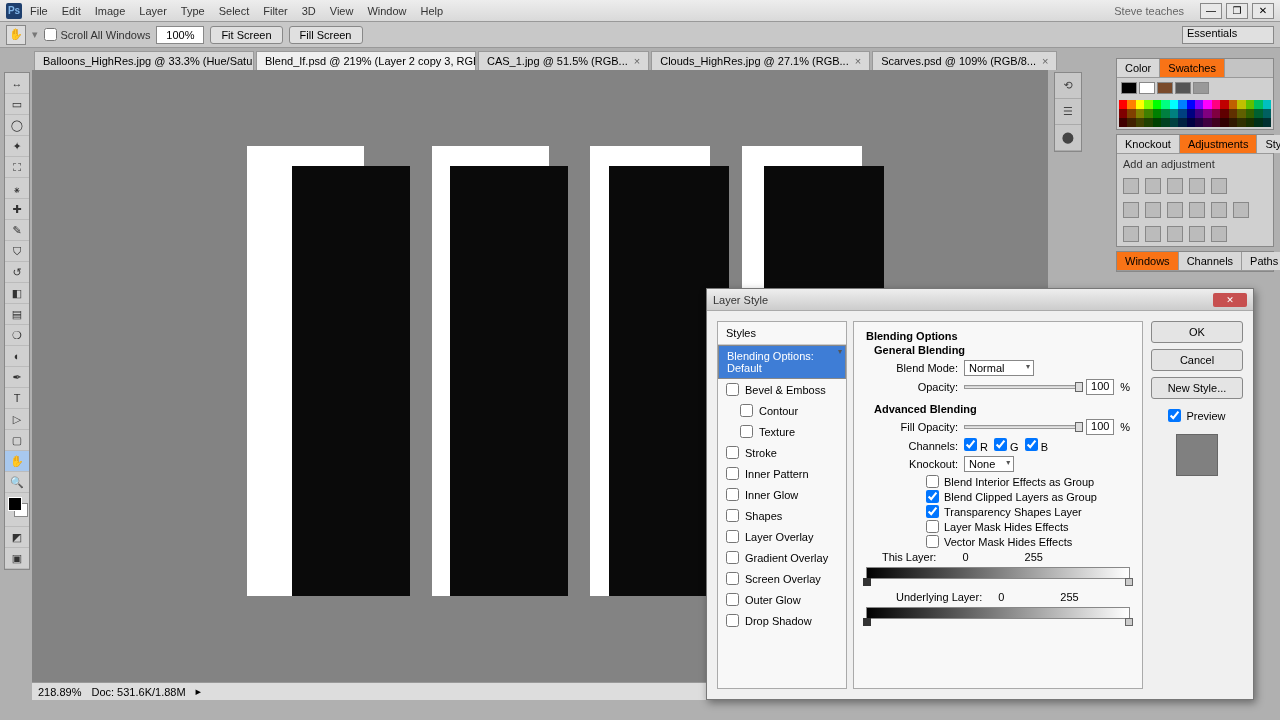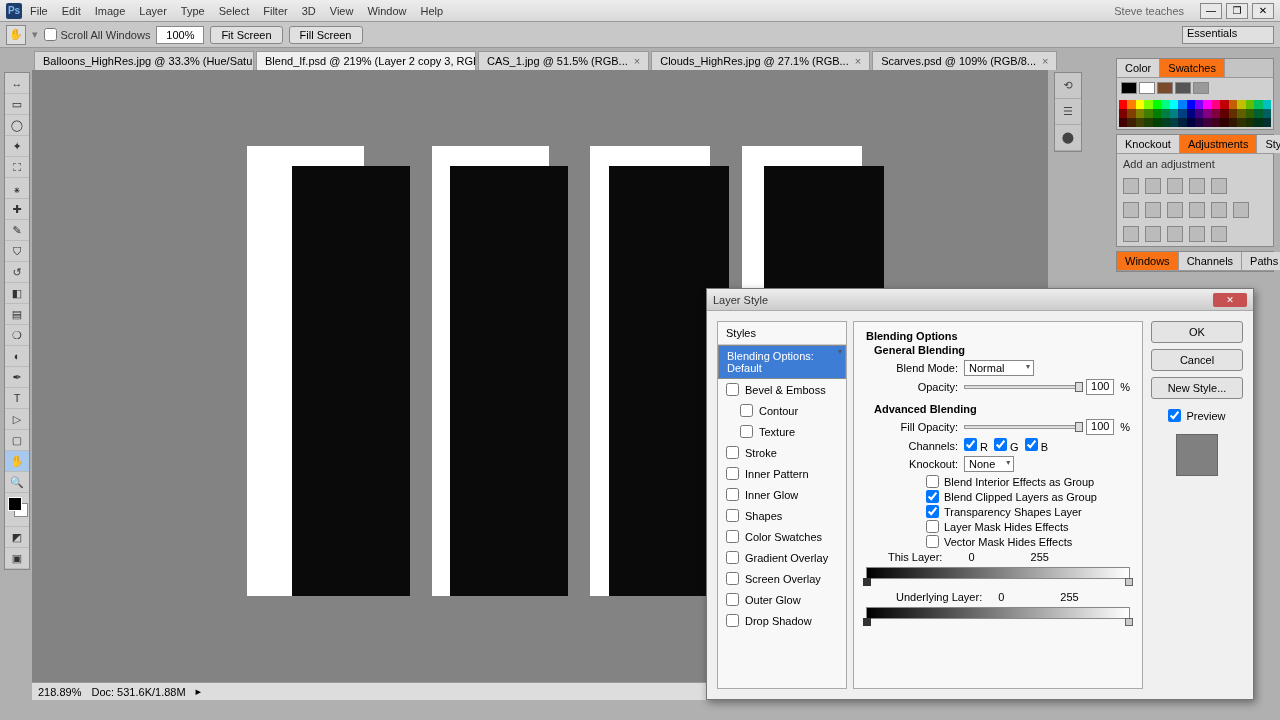--- a/index.html
+++ b/index.html
@@ -355,21 +355,21 @@
       <div class="row">
           <input type="checkbox" style="">
           <span>Inner Glow</span>
         </div>
       <div class="row">
           <input type="checkbox" style="">
           <span>Shapes</span>
         </div>
       <div class="row">
           <input type="checkbox" style="">
-          <span>Color Swatches</span>
+          <span>Layer Overlay</span>
         </div>
       <div class="row">
           <input type="checkbox" style="">
           <span>Gradient Overlay</span>
         </div>
       <div class="row">
           <input type="checkbox" style="">
           <span>Screen Overlay</span>
         </div>
       <div class="row">
@@ -431,21 +431,21 @@
         </div>
       <div class="chk">
           <input type="checkbox" style="">
           <span>Layer Mask Hides Effects</span>
         </div>
       <div class="chk">
           <input type="checkbox" style="">
           <span>Vector Mask Hides Effects</span>
         </div>
 
-      <div class="frow" style="margin-left:22px">
+      <div class="frow" style="margin-left:16px">
         <span>This Layer:</span>
         <span style="margin-left:20px">0</span>
         <span style="margin-left:50px">255</span>
       </div>
       <div class="gradient-bar">
           <div class="stop-l"></div>
           <div class="stop-r"></div>
         </div>
       <div class="frow" style="margin-left:30px">
         <span>Underlying Layer:</span>

